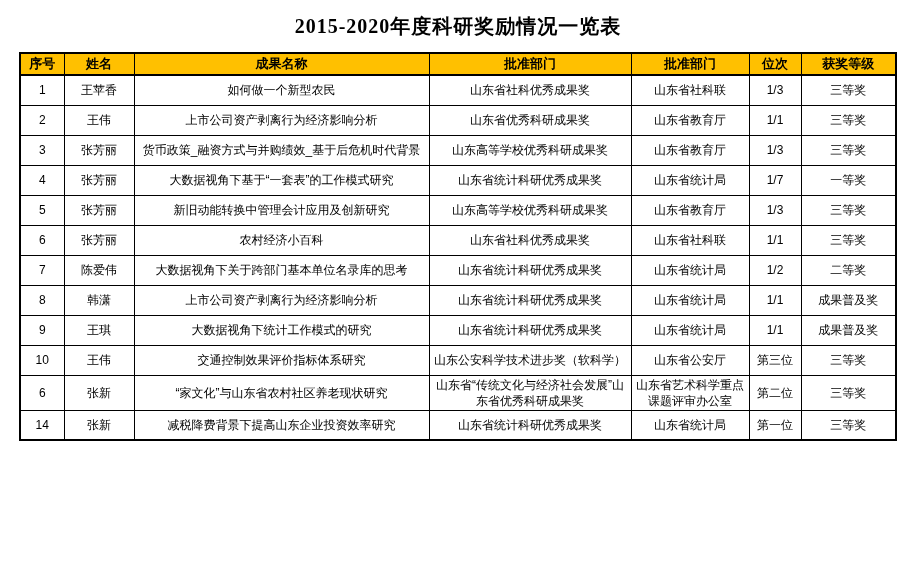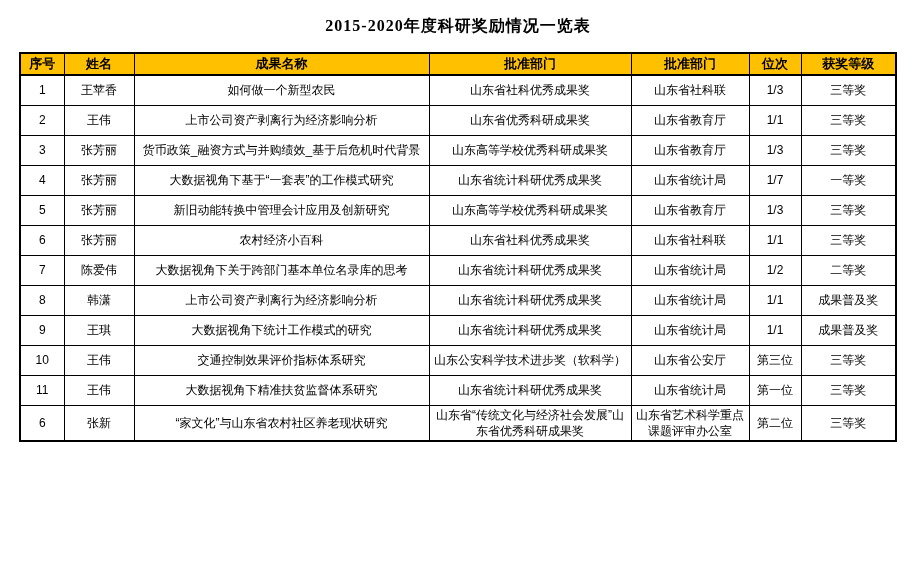--- a/index.html
+++ b/index.html
@@ -11,21 +11,21 @@
     font-family: "Liberation Sans", sans-serif;
     color: #000;
   }
   .title-bar {
     height: 52px;
     display: flex;
     align-items: center;
     justify-content: center;
   }
   .title-text {
-    font-size: 16px;
+    font-size: 20px;
     font-weight: bold;
     color: var(--title-text, #000000);
     letter-spacing: 1px;
     font-family: "Liberation Serif", serif;
   }
   table.awards {
     border-collapse: collapse;
     table-layout: fixed;
     margin-left: 19px;
     width: 876px;
@@ -172,31 +172,31 @@
       <tr>
         <td>10</td>
         <td>王伟</td>
         <td>交通控制效果评价指标体系研究</td>
         <td>山东公安科学技术进步奖（软科学）</td>
         <td>山东省公安厅</td>
         <td>第三位</td>
         <td>三等奖</td>
       </tr>
       <tr>
-        <td>11</td>
-        <td>王伟</td>
-        <td>大数据视角下精准扶贫监督体系研究</td>
-        <td>山东省统计科研优秀成果奖</td>
-        <td>山东省统计局</td>
-        <td>第一位</td>
-        <td>三等奖</td>
-      </tr>
-      <tr>
         <td>6</td>
         <td>张新</td>
         <td>“家文化”与山东省农村社区养老现状研究</td>
         <td>山东省“传统文化与经济社会发展”山东省优秀科研成果奖</td>
         <td>山东省艺术科学重点课题评审办公室</td>
         <td>第二位</td>
         <td>三等奖</td>
       </tr>
+      <tr>
+        <td>14</td>
+        <td>张新</td>
+        <td>减税降费背景下提高山东企业投资效率研究</td>
+        <td>山东省统计科研优秀成果奖</td>
+        <td>山东省统计局</td>
+        <td>第一位</td>
+        <td>三等奖</td>
+      </tr>
     </tbody>
 </table>
 
 </body></html>

